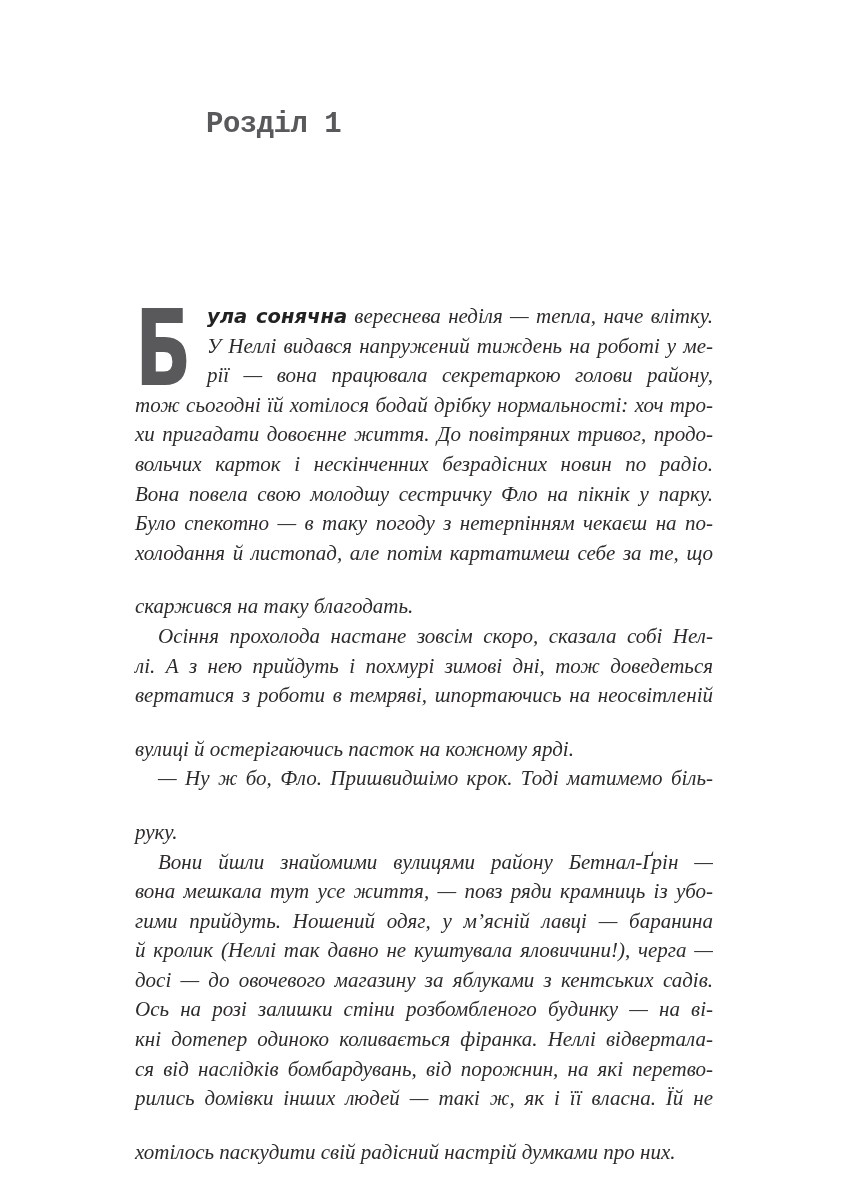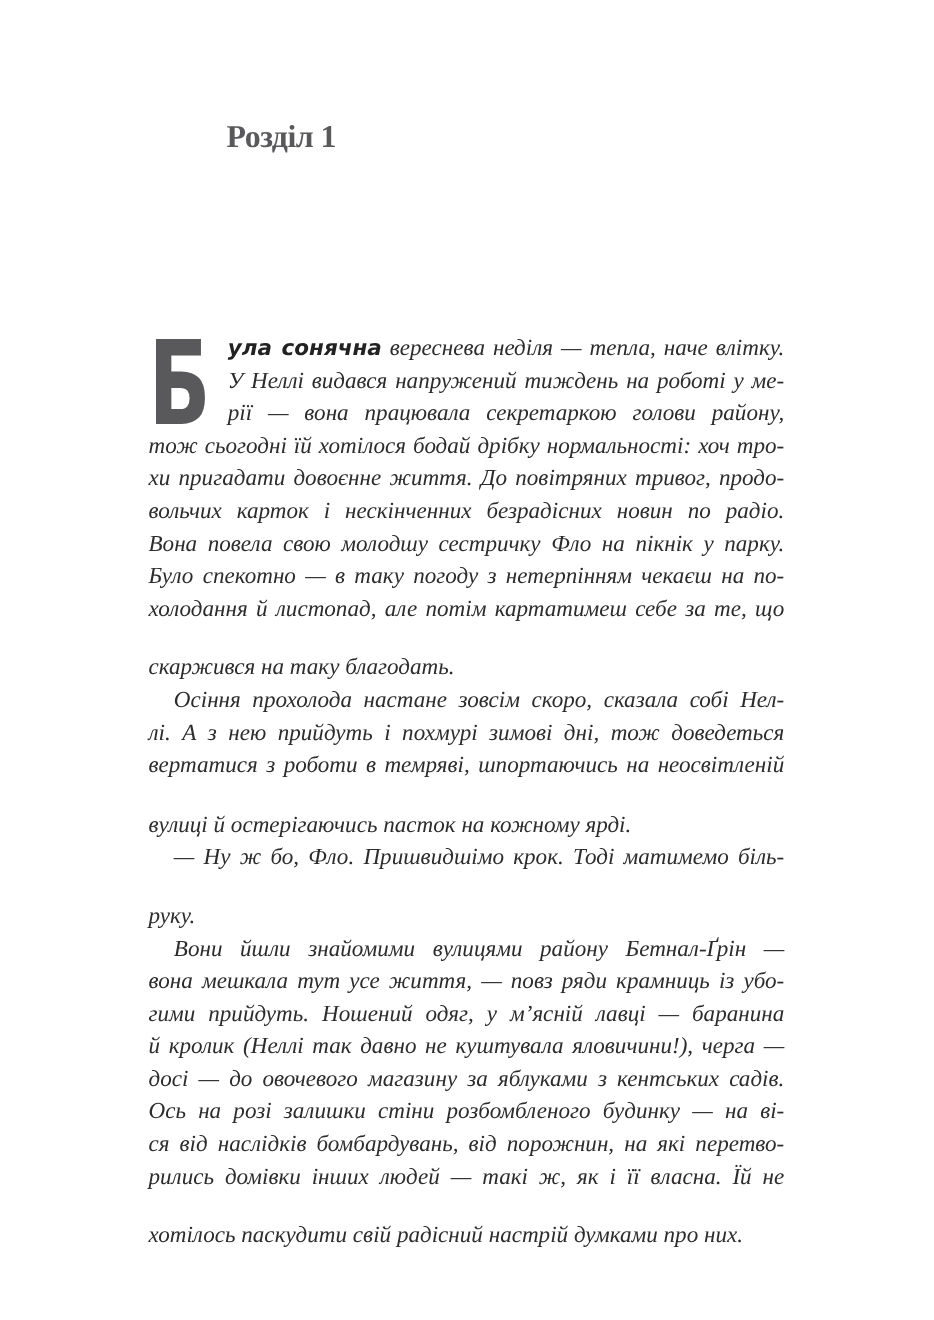--- a/index.html
+++ b/index.html
@@ -8,21 +8,21 @@
     width: 849px;
     height: 1200px;
     background: #ffffff;
     overflow: hidden;
     font-family: "Liberation Serif", serif;
   }
   .chapter-heading {
     position: absolute;
     left: 206px;
     top: 108px;
-    font-family: Liberation Serif, serif;
+    font-family: Liberation Mono, monospace;
     font-weight: bold;
     font-size: 29px;
     line-height: 34px;
     letter-spacing: -0.5px;
     color: #59585b;
   }
   .text-block {
     position: absolute;
     left: 135px;
     top: 302px;
@@ -90,17 +90,18 @@
       <div class="line">вертатися з роботи в темряві, шпортаючись на неосвітленій</div>
       <div class="line last">вулиці й остерігаючись пасток на кожному ярді.</div>
       <div class="line indent">— Ну ж бо, Фло. Пришвидшімо крок. Тоді матимемо біль-</div>
       <div class="line last">руку.</div>
       <div class="line indent">Вони йшли знайомими вулицями району Бетнал-Ґрін —</div>
       <div class="line">вона мешкала тут усе життя, — повз ряди крамниць із убо-</div>
       <div class="line">гими прийдуть. Ношений одяг, у м’ясній лавці — баранина</div>
       <div class="line">й кролик (Неллі так давно не куштувала яловичини!), черга —</div>
       <div class="line">досі — до овочевого магазину за яблуками з кентських садів.</div>
       <div class="line">Ось на розі залишки стіни розбомбленого будинку — на ві-</div>
+      <div class="line">кні дотепер одиноко коливається фіранка. Неллі відвертала-</div>
       <div class="line">ся від наслідків бомбардувань, від порожнин, на які перетво-</div>
       <div class="line">рились домівки інших людей — такі ж, як і її власна. Їй не</div>
       <div class="line last">хотілось паскудити свій радісний настрій думками про них.</div>
     </div>
 </div>
 
 </body></html>

